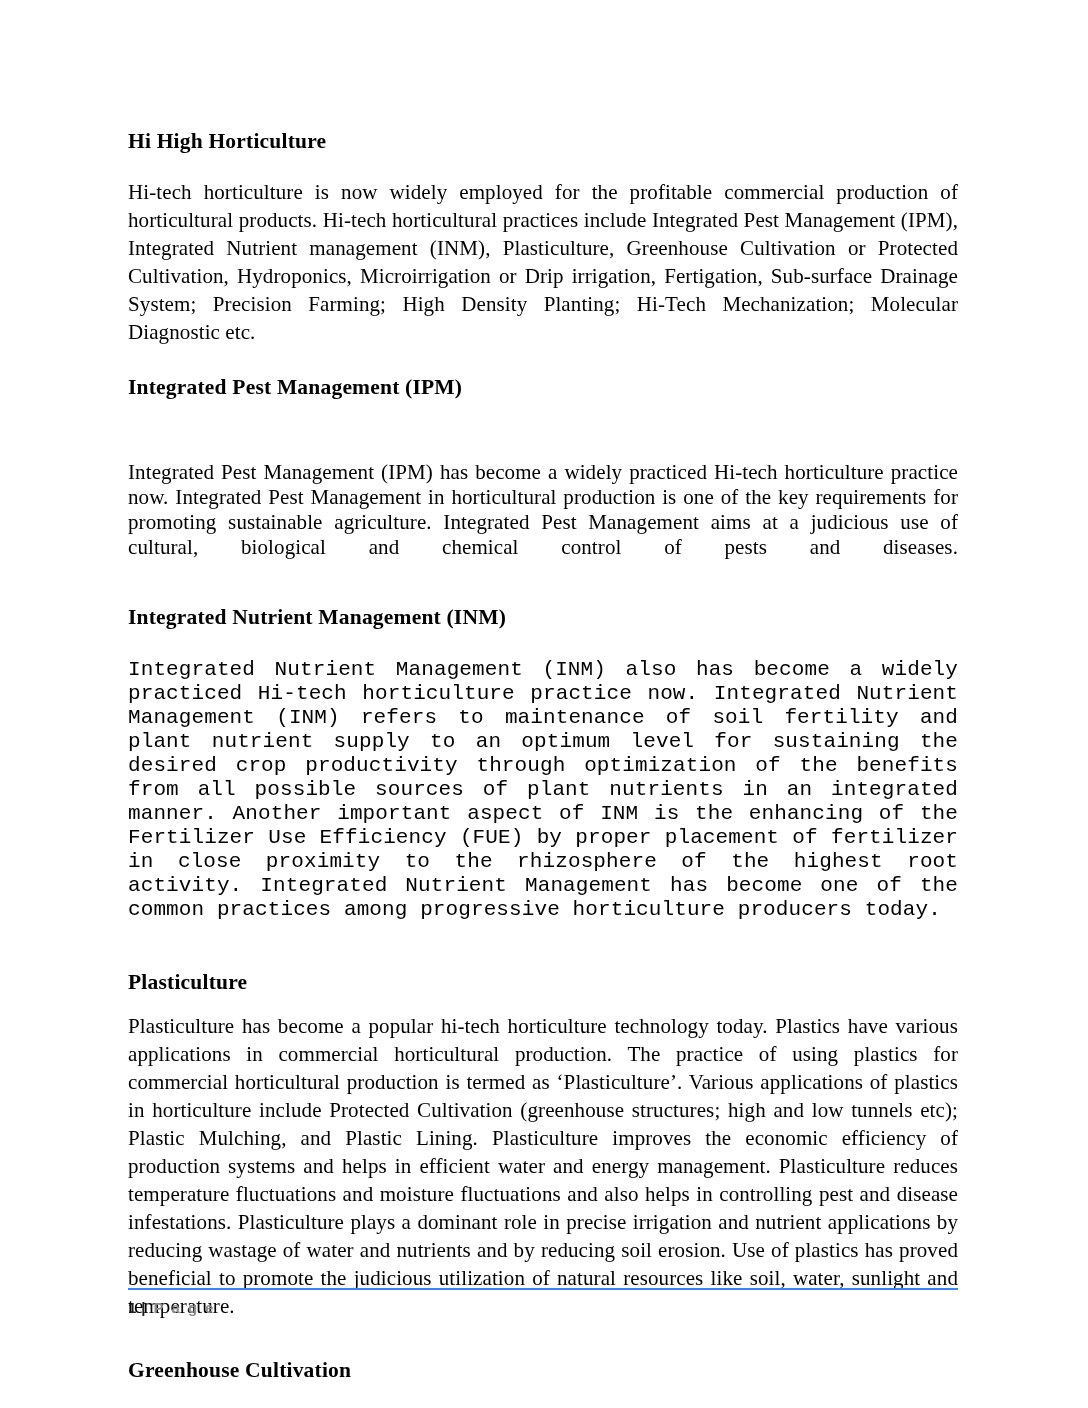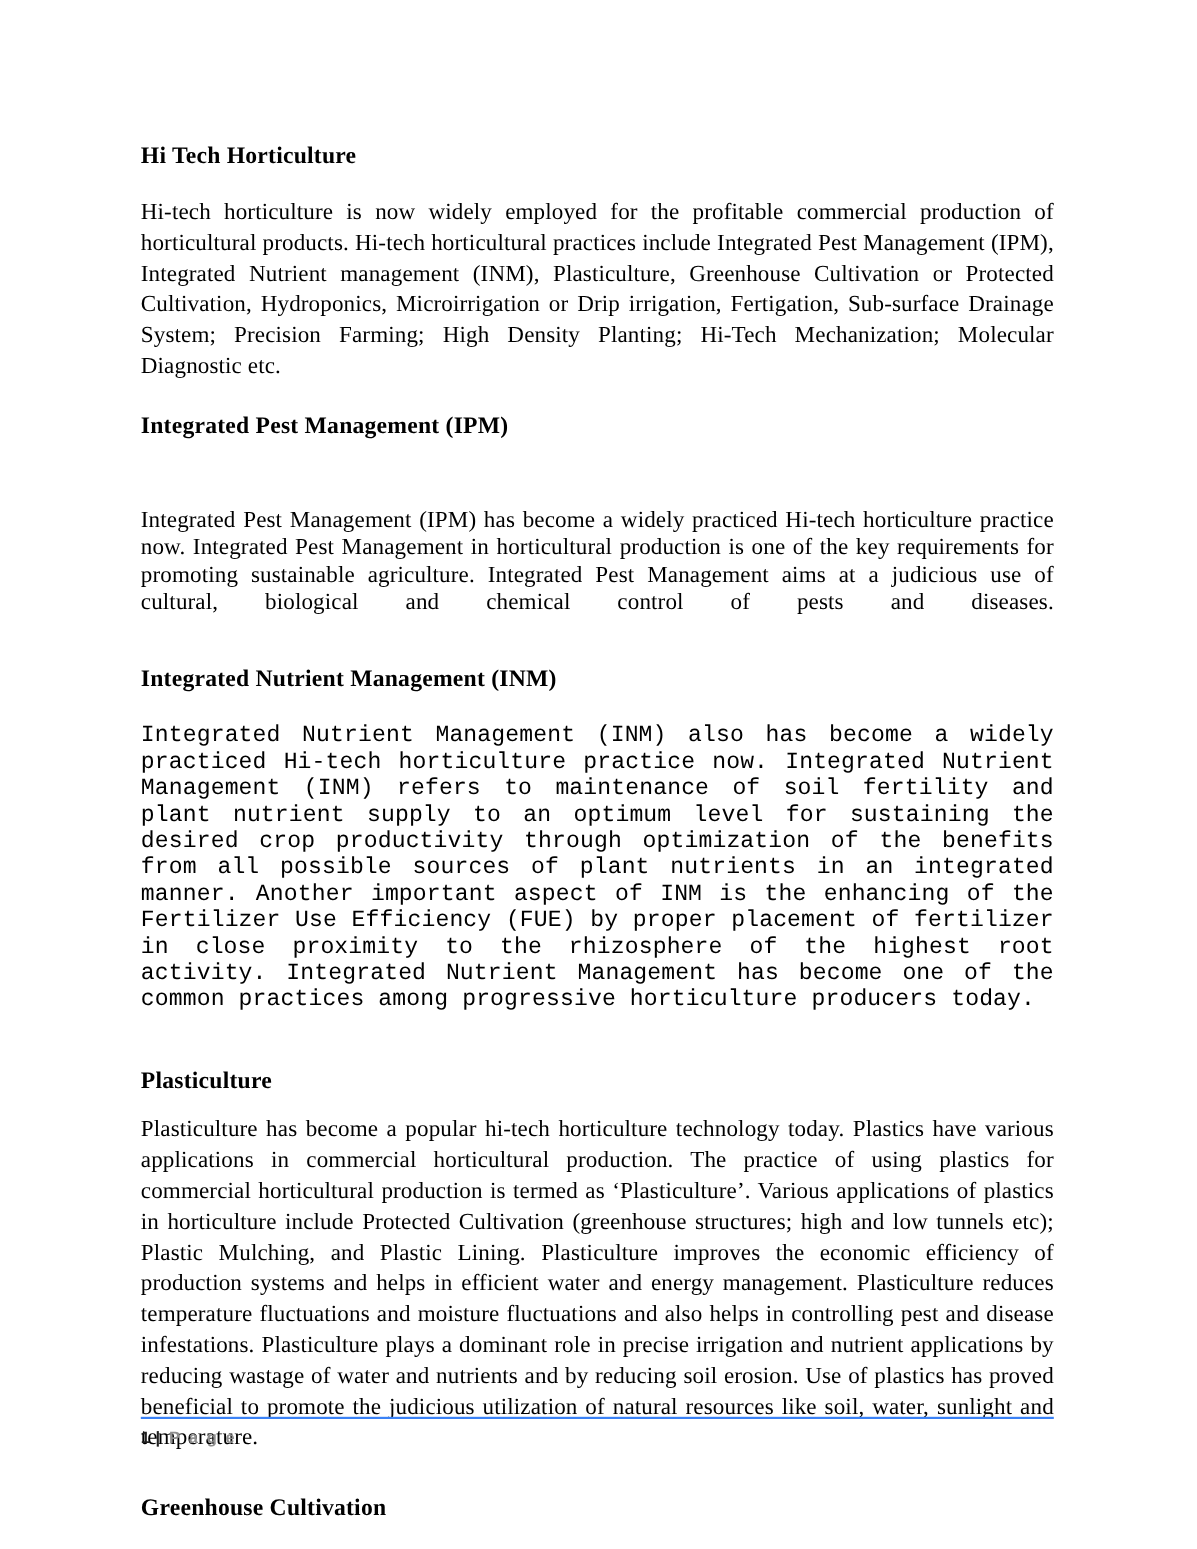--- a/index.html
+++ b/index.html
@@ -72,21 +72,21 @@
     letter-spacing: 8px;
   }
 </style>
 </head>
 <body>
 
 <div class="page">
 
   <main class="content">
 
-    <h2 class="heading h-first">Hi Tech Horticulture</h2>
+    <h2 class="heading h-first">Hi High Horticulture</h2>
     <p class="body-text p-intro">Hi-tech horticulture is now widely employed for the profitable commercial production of horticultural products. Hi-tech horticultural practices include Integrated Pest Management (IPM), Integrated Nutrient management (INM), Plasticulture, Greenhouse Cultivation or Protected Cultivation, Hydroponics, Microirrigation or Drip irrigation, Fertigation, Sub-surface Drainage System; Precision Farming; High Density Planting; Hi-Tech Mechanization; Molecular Diagnostic etc.</p>
 
     <h2 class="heading h-ipm">Integrated Pest Management (IPM)</h2>
     <p class="body-text p-ipm">Integrated Pest Management (IPM) has become a widely practiced Hi-tech horticulture practice now. Integrated Pest Management in horticultural production is one of the key requirements for promoting sustainable agriculture. Integrated Pest Management aims at a judicious use of cultural, biological and chemical control of pests and diseases.</p>
 
     <h2 class="heading h-inm">Integrated Nutrient Management (INM)</h2>
     <p class="body-text p-inm">Integrated Nutrient Management (INM) also has become a widely practiced Hi-tech horticulture practice now. Integrated Nutrient Management (INM) refers to maintenance of soil fertility and plant nutrient supply to an optimum level for sustaining the desired crop productivity through optimization of the benefits from all possible sources of plant nutrients in an integrated manner. Another important aspect of INM is the enhancing of the Fertilizer Use Efficiency (FUE) by proper placement of fertilizer in close proximity to the rhizosphere of the highest root activity. Integrated Nutrient Management has become one of the common practices among progressive horticulture producers today.</p>
 
     <h2 class="heading h-plast">Plasticulture</h2>
     <p class="body-text p-plast">Plasticulture has become a popular hi-tech horticulture technology today. Plastics have various applications in commercial horticultural production. The practice of using plastics for commercial horticultural production is termed as ‘Plasticulture’. Various applications of plastics in horticulture include Protected Cultivation (greenhouse structures; high and low tunnels etc); Plastic Mulching, and Plastic Lining. Plasticulture improves the economic efficiency of production systems and helps in efficient water and energy management. Plasticulture reduces temperature fluctuations and moisture fluctuations and also helps in controlling pest and disease infestations. Plasticulture plays a dominant role in precise irrigation and nutrient applications by reducing wastage of water and nutrients and by reducing soil erosion. Use of plastics has proved beneficial to promote the judicious utilization of natural resources like soil, water, sunlight and temperature.</p>

